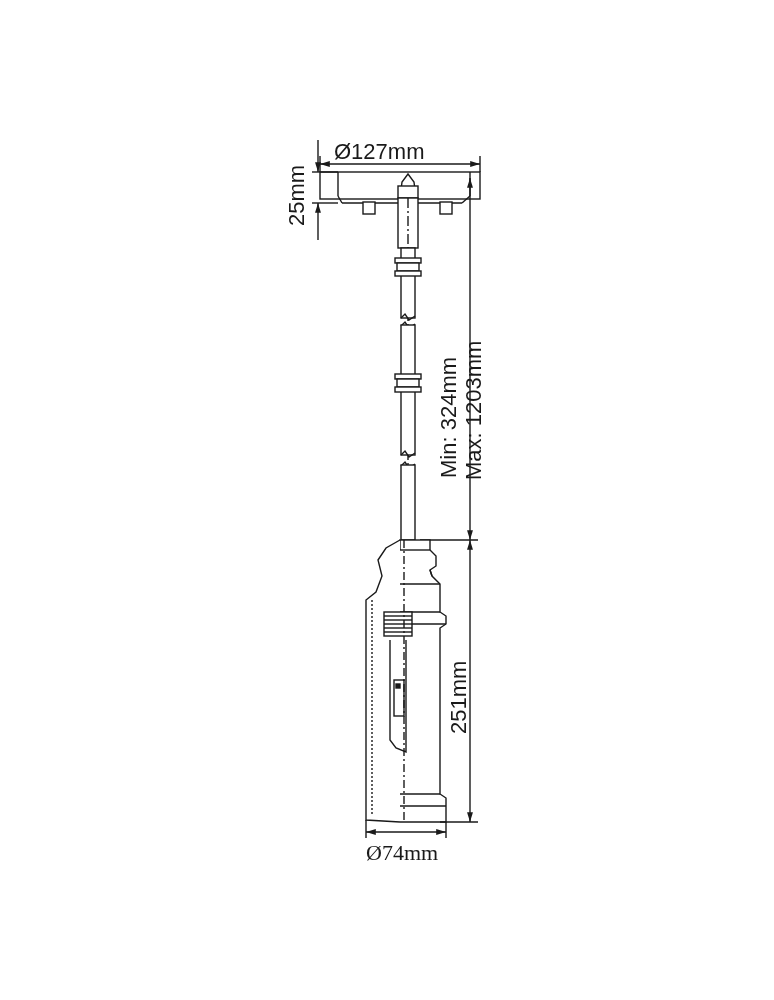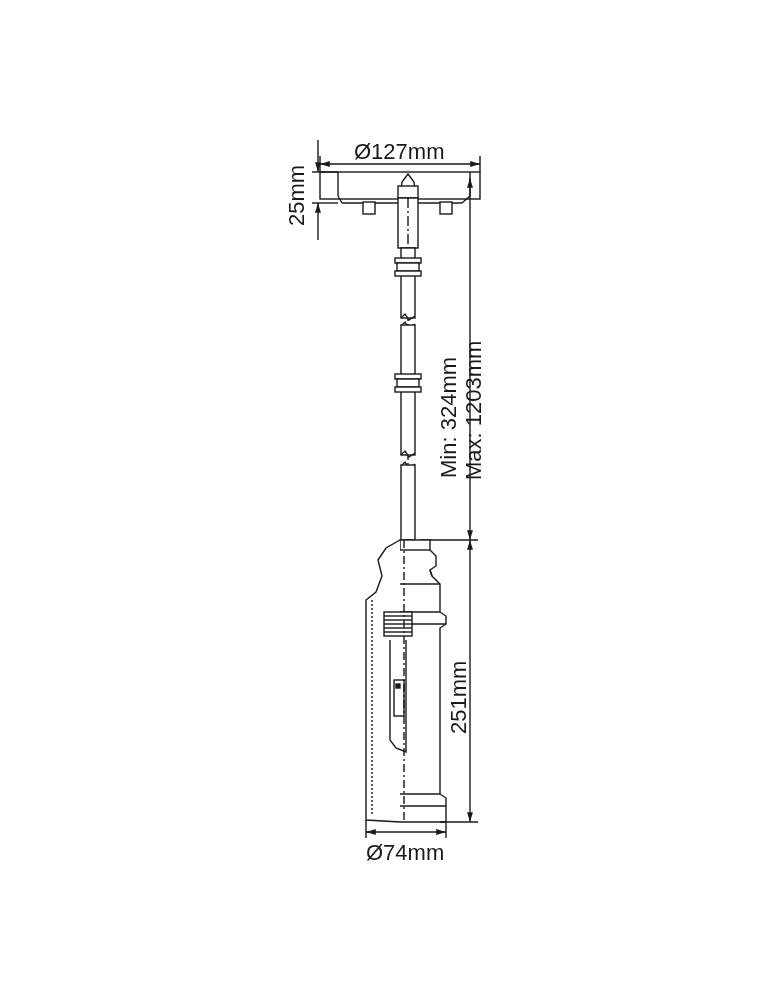--- a/index.html
+++ b/index.html
@@ -98,18 +98,18 @@
     </g>
 
     <g>
       <line x1="366" y1="832" x2="446" y2="832" marker-start="url(#arr)" marker-end="url(#arr)"></line>
       <line x1="366" y1="820" x2="366" y2="838"></line>
       <line x1="446" y1="822" x2="446" y2="838"></line>
     </g>
   </g>
 </svg>
 
-<div class="dim-label" style="left:354px; top:141px;">Ø127mm</div>
+<div class="dim-label" style="left:334px; top:141px;">Ø127mm</div>
 <div class="dim-label vertical" style="left:286px; top:226px;">25mm</div>
 <div class="dim-label vertical" style="left:438px; top:478px;">Min: 324mm</div>
 <div class="dim-label vertical" style="left:463px; top:480px;">Max: 1203mm</div>
 <div class="dim-label vertical" style="left:448px; top:734px;">251mm</div>
-<div class="dim-label" style="left:366px; top:842px;">Ø74mm</div>
+<div class="dim-label" style="left:366px; top:842px;font-family:Liberation Serif, serif;">Ø74mm</div>
 
 </body></html>

